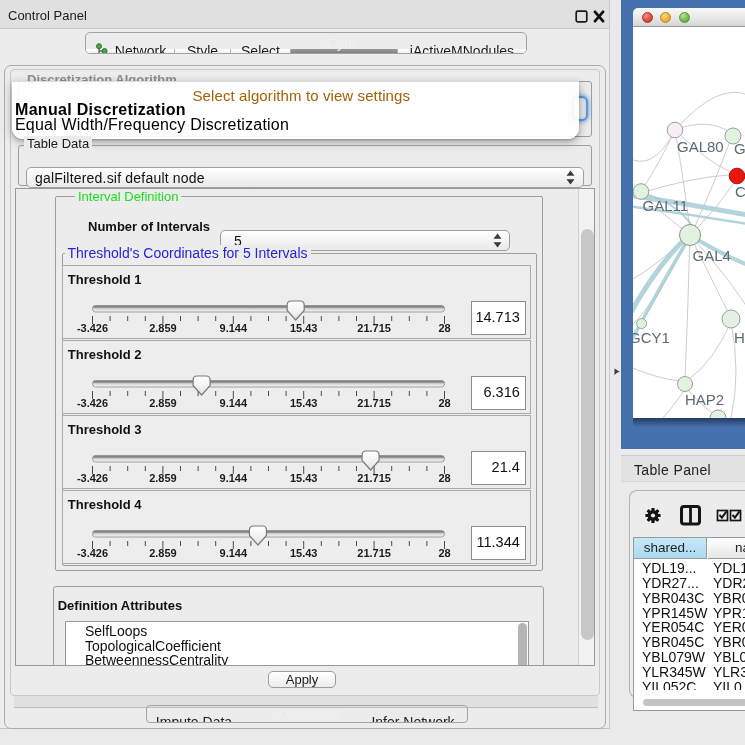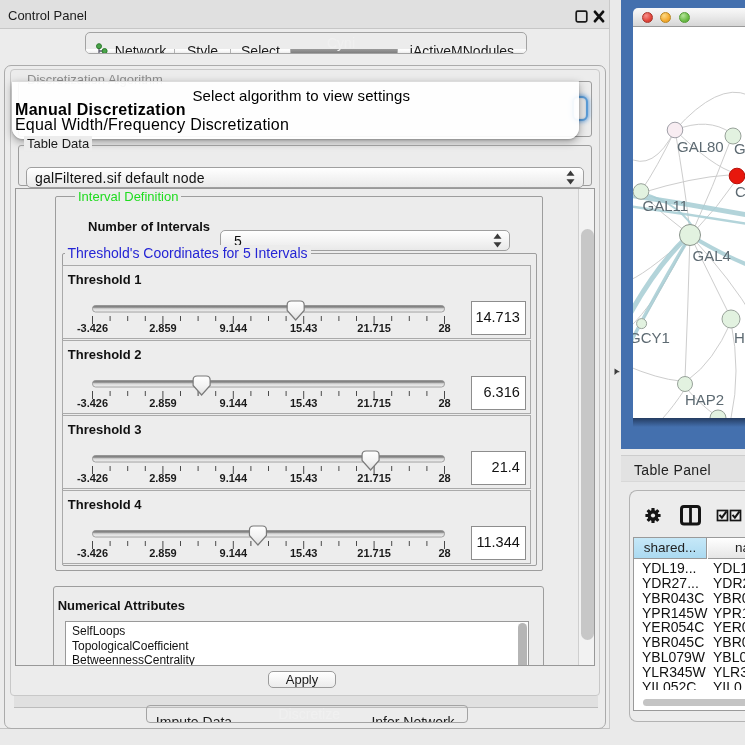--- a/index.html
+++ b/index.html
@@ -33,40 +33,40 @@
 .combo .ctext { position:absolute; left:8px; top:2px; letter-spacing:0.2px; }
 .spinner { position:absolute; right:4px; top:2px; width:9px; height:15px; }
 
 #focusring { position:absolute; left:572px; top:96px; width:16px; height:25px;
   border:2.5px solid #5b9bd5; border-radius:6px; box-shadow:0 0 4px 1px rgba(100,160,220,0.9),
   inset 0 0 2px rgba(100,160,220,0.6); background:#e8e8e8; }
 
 #popup { position:absolute; left:11.5px; top:80.5px; width:567.5px; height:58px;
   background:rgba(255,255,255,0.93); border-top:1px solid #dcdcdc; border-radius:1px 1px 11px 11px;
   box-shadow:0 3px 8px rgba(0,0,0,0.35), 0 1px 2px rgba(0,0,0,0.18); }
-#popup .ph { position:absolute; left:181px; top:5.5px; font-size:15px; color:#000000; letter-spacing:0.1px; }
+#popup .ph { position:absolute; left:181px; top:5.5px; font-size:15px; color:#a16207; letter-spacing:0.1px; }
 #popup .it1 { position:absolute; left:3.5px; top:19.5px; font-size:16px; font-weight:bold; color:#000; letter-spacing:0.3px; }
 #popup .it2 { position:absolute; left:3.5px; top:34.5px; font-size:16px; color:#000; letter-spacing:0.2px; }
 
 #scrollpanel { position:absolute; left:15px; top:188px; width:580px; height:478px;
   border:1px solid #989898; background:#ececec; overflow:hidden; }
 #vscroll { position:absolute; left:561.5px; top:0; width:17px; height:476px;
   background:#f2f2f2; border-left:1px solid #cfcfcf; }
 #vscroll .thumb { position:absolute; left:2px; top:40px; width:13px; height:411px;
   background:#c7c7c7; border-radius:6.5px; }
 
 .thpanel { position:absolute; left:0; width:469px; height:74px; border:1px solid #aaaaaa;
   background:#ededed; }
 .thlabel { position:absolute; left:4.5px; top:5.5px; font-size:13px; font-weight:bold; color:#111; }
 .valbox { position:absolute; left:407.5px; top:35px; width:55px; height:33.5px; background:#fff;
   border:1px solid #8d8d8d; font-size:14.5px; color:#111; text-align:right;
   line-height:31px; padding-right:5px; }
 
-#attrlist { position:absolute; background:#fff; font-size:12px; color:#111;
-  border:1px solid #999; padding:2px 0 0 6px; }
+#attrlist { position:absolute; background:#fff; font-size:14px; color:#111;
+  border:1px solid #999; padding:2px 0 0 19px; }
 #attrlist div { height:14.7px; line-height:14.7px; white-space:nowrap; }
 
 #applybtn { position:absolute; left:268px; top:671px; width:68px; height:17px;
   border:1px solid #9b9b9b; border-radius:5px; background:linear-gradient(#ffffff,#ececec);
   font-size:13px; color:#1a1a1a; text-align:center; line-height:15px; }
 
 #botseg { position:absolute; left:145.5px; top:705px; height:18px; display:flex;
   border:1px solid #a3a3a3; border-radius:4px; overflow:hidden; }
 
 
@@ -76,21 +76,21 @@
   border-radius:5px 0 0 0; }
 .tl { position:absolute; top:3.5px; width:11px; height:11px; border-radius:50%; }
 #netcanvas { position:absolute; left:12px; top:27px; width:112px; height:391px; background:#fff;
   overflow:hidden; }
 #netshadow { position:absolute; left:12px; top:418px; width:112px; height:9px;
   background:linear-gradient(rgba(15,25,45,0.6),rgba(68,112,174,0)); }
 
 #tpbar { position:absolute; left:621px; top:455px; width:124px; height:27px; background:#e2e2e2;
   border-top:1px solid #cdcdcd; border-bottom:1px solid #d8d8d8; }
 #tpbar .t { position:absolute; left:13px; top:6px; font-size:14px; color:#222; letter-spacing:0.35px; }
-#tablebox { position:absolute; left:629px; top:490px; width:116px; height:232px;
+#tablebox { position:absolute; left:629px; top:490px; width:116px; height:208px;
   border:1px solid #b3b3b3; border-radius:8px 0 0 8px; background:#ececec; border-right:none; }
 #tablewhite { position:absolute; left:3px; top:46px; width:113px; height:174px; background:#fff;
   border:1px solid #9a9a9a; border-right:none; overflow:hidden; }
 .hcell { position:absolute; top:0; height:20.5px; font-size:13.5px; color:#222; text-align:center;
   line-height:20.5px; border-right:1px solid #999; border-bottom:1px solid #999; }
 .trow { position:absolute; font-size:14px; color:#111; white-space:nowrap; }
 #hscroll { position:absolute; left:5px; top:159.5px; width:107px; height:12px; }
 #hscroll .thumb { position:absolute; left:4px; top:1px; width:110px; height:7.5px;
   background:#c4c4c4; border-radius:5px; }
 </style></head>
@@ -118,21 +118,21 @@
     <div class="seg" style="width:56px">Style</div>
     <div class="seg" style="width:60px">Select</div>
     <div class="seg sel" style="width:107px">Cyni Toolbox</div>
     <div class="seg" style="width:128px">jActiveMNodules</div>
   </div>
 
   <div id="cynipanel"></div>
   <div id="innerpanel"></div>
 
   <div class="groupbox" style="left:18px;top:81px;width:574px;height:56px"></div>
-  <div class="grouplab" style="left:24px;top:72px;color:#8f8f8f;font-weight:normal">Discretization Algorithm</div>
+  <div class="grouplab" style="left:24px;top:72px;color:#8f8f8f;font-weight:bold">Discretization Algorithm</div>
   <div id="focusring"></div>
 
   <div id="popup">
     <div class="ph">Select algorithm to view settings</div>
     <div class="it1">Manual Discretization</div>
     <div class="it2">Equal Width/Frequency Discretization</div>
   </div>
 
   <div class="groupbox" style="left:18px;top:144.5px;width:574px;height:41px"></div>
   <div class="grouplab" style="left:24px;top:136px;color:#1a1a1a">Table Data</div>
@@ -314,21 +314,21 @@
             <text x="240.7" y="65.5" text-anchor="middle" font-size="11" font-weight="bold" fill="#1a1a1a" font-family="Liberation Sans, sans-serif">15.43</text>
             <text x="311.1" y="65.5" text-anchor="middle" font-size="11" font-weight="bold" fill="#1a1a1a" font-family="Liberation Sans, sans-serif">21.715</text>
             <text x="381.5" y="65.5" text-anchor="middle" font-size="11" font-weight="bold" fill="#1a1a1a" font-family="Liberation Sans, sans-serif">28</text>
             <path d="M 186.4375357983835 39 Q 186.4375357983835 35 190.4375357983835 35 L 199.4375357983835 35 Q 203.4375357983835 35 203.4375357983835 39 L 203.4375357983835 44.5 L 194.9375357983835 54 L 186.4375357983835 44.5 Z" fill="url(#thg)" stroke="#7a7a7a" stroke-width="1.2"></path>
           </svg>
       <div class="valbox">11.344</div>
     </div>
     </div>
 
     <div class="groupbox" style="left:37px;top:397px;width:491px;height:92px"></div>
-    <div class="abs" style="left:41.7px;top:409px;font-size:13px;font-weight:bold;color:#111">Numerical Attributes</div>
+    <div class="abs" style="left:41.7px;top:409px;font-size:13px;font-weight:bold;color:#111">Definition Attributes</div>
     <div id="attrlist" class="abs" style="left:49px;top:432px;width:463.5px;height:60px">
       <div>SelfLoops</div>
       <div>TopologicalCoefficient</div>
       <div>BetweennessCentrality</div>
 
     </div>
     <div class="abs" style="left:501.5px;top:433px;width:10px;height:44px;background:#fdfdfd">
       <div class="abs" style="left:0.5px;top:1px;width:9px;height:60px;background:#b5b5b5;border-radius:4.5px"></div>
     </div>
 

